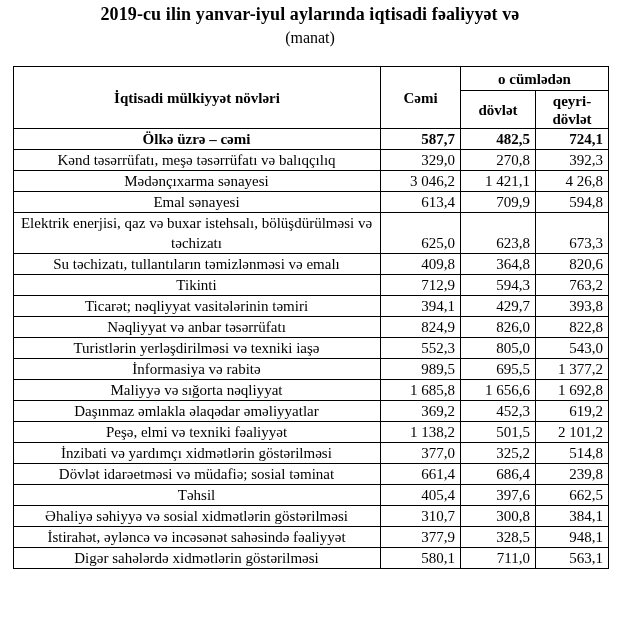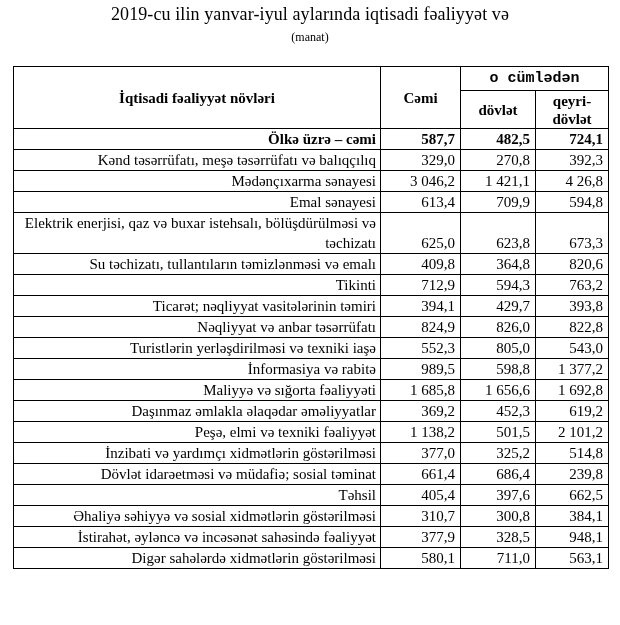--- a/index.html
+++ b/index.html
@@ -17,26 +17,26 @@
     height: 625px;
     position: relative;
     box-sizing: border-box;
   }
   .title-block {
     padding-top: 3px;
     text-align: center;
   }
   .title-line {
     font-size: 18px;
-    font-weight: normal;
+    font-weight: bold;
     line-height: 23px;
     letter-spacing: 0.1px;
   }
   .subtitle {
-    font-size: 12px;
+    font-size: 16px;
     font-weight: normal;
     line-height: 23px;
   }
   table.wage-table {
     border-collapse: collapse;
     table-layout: fixed;
     margin: 17px 0 0 13px;
     width: 595px;
   }
   .wage-table col.c-label   { width: 367px; }
@@ -49,28 +49,28 @@
     box-sizing: border-box;
     padding: 0 4px;
     overflow: hidden;
   }
   .wage-table thead th {
     font-weight: bold;
     text-align: center;
     vertical-align: middle;
     line-height: 18px;
   }
-  .wage-table thead tr.h-top th.h-including { height: 24px; font-family: Liberation Mono, monospace; }
+  .wage-table thead tr.h-top th.h-including { height: 24px; }
   .wage-table thead tr.h-sub th { height: 38px; }
   .wage-table tbody td {
     height: 21px;
     line-height: 20px;
   }
   .wage-table td.lbl {
-    text-align: right;
+    text-align: center;
     padding-left: 3px;
     vertical-align: bottom;
   }
   .wage-table td.num {
     text-align: right;
     padding-right: 5px;
     vertical-align: bottom;
     white-space: nowrap;
     padding-left: 11px;
   }
@@ -88,21 +88,21 @@
 
   <table class="wage-table">
     <colgroup>
       <col class="c-label">
         <col class="c-total">
         <col class="c-state">
         <col class="c-nstate">
     </colgroup>
     <thead>
       <tr class="h-top">
-        <th rowspan="2">İqtisadi fəaliyyət növləri</th>
+        <th rowspan="2">İqtisadi mülkiyyət növləri</th>
         <th rowspan="2">Cəmi</th>
         <th colspan="2" class="h-including">o cümlədən</th>
       </tr>
       <tr class="h-sub">
         <th>dövlət</th>
         <th>qeyri-dövlət</th>
       </tr>
     </thead>
     <tbody>
       <tr class="total-row">
@@ -161,25 +161,25 @@
       </tr>
       <tr>
         <td class="lbl">Turistlərin yerləşdirilməsi və texniki iaşə</td>
         <td class="num">552,3</td>
         <td class="num">805,0</td>
         <td class="num">543,0</td>
       </tr>
       <tr>
         <td class="lbl">İnformasiya və rabitə</td>
         <td class="num">989,5</td>
-        <td class="num">598,8</td>
+        <td class="num">695,5</td>
         <td class="num">1 377,2</td>
       </tr>
       <tr>
-        <td class="lbl">Maliyyə və sığorta fəaliyyəti</td>
+        <td class="lbl">Maliyyə və sığorta nəqliyyat</td>
         <td class="num">1 685,8</td>
         <td class="num">1 656,6</td>
         <td class="num">1 692,8</td>
       </tr>
       <tr>
         <td class="lbl">Daşınmaz əmlakla əlaqədar əməliyyatlar</td>
         <td class="num">369,2</td>
         <td class="num">452,3</td>
         <td class="num">619,2</td>
       </tr>

